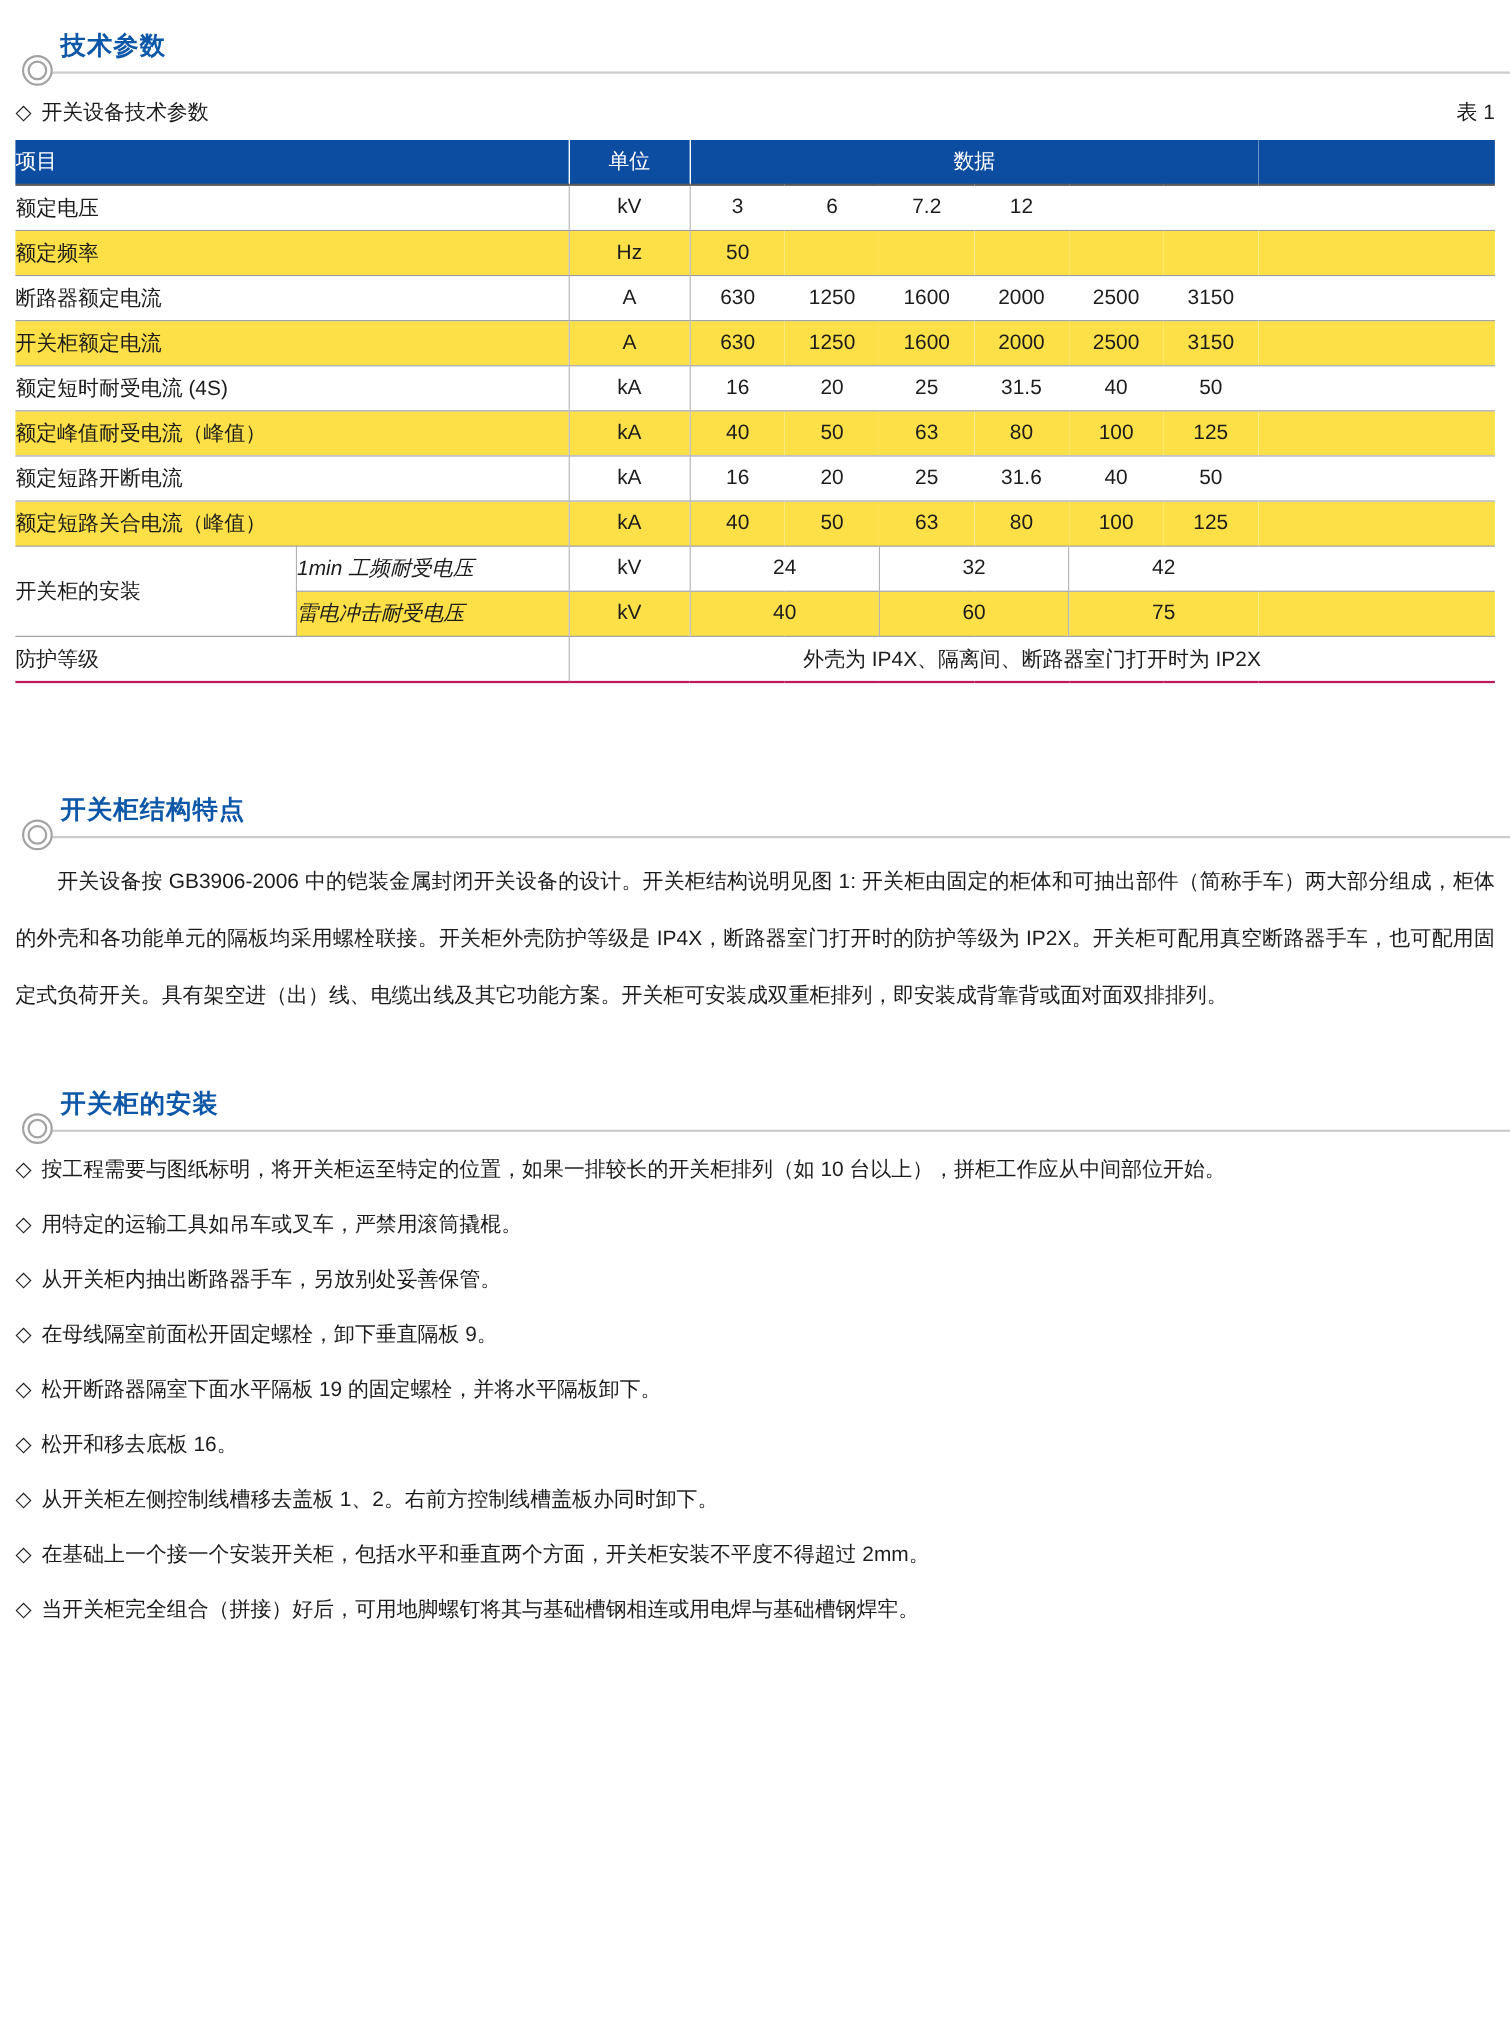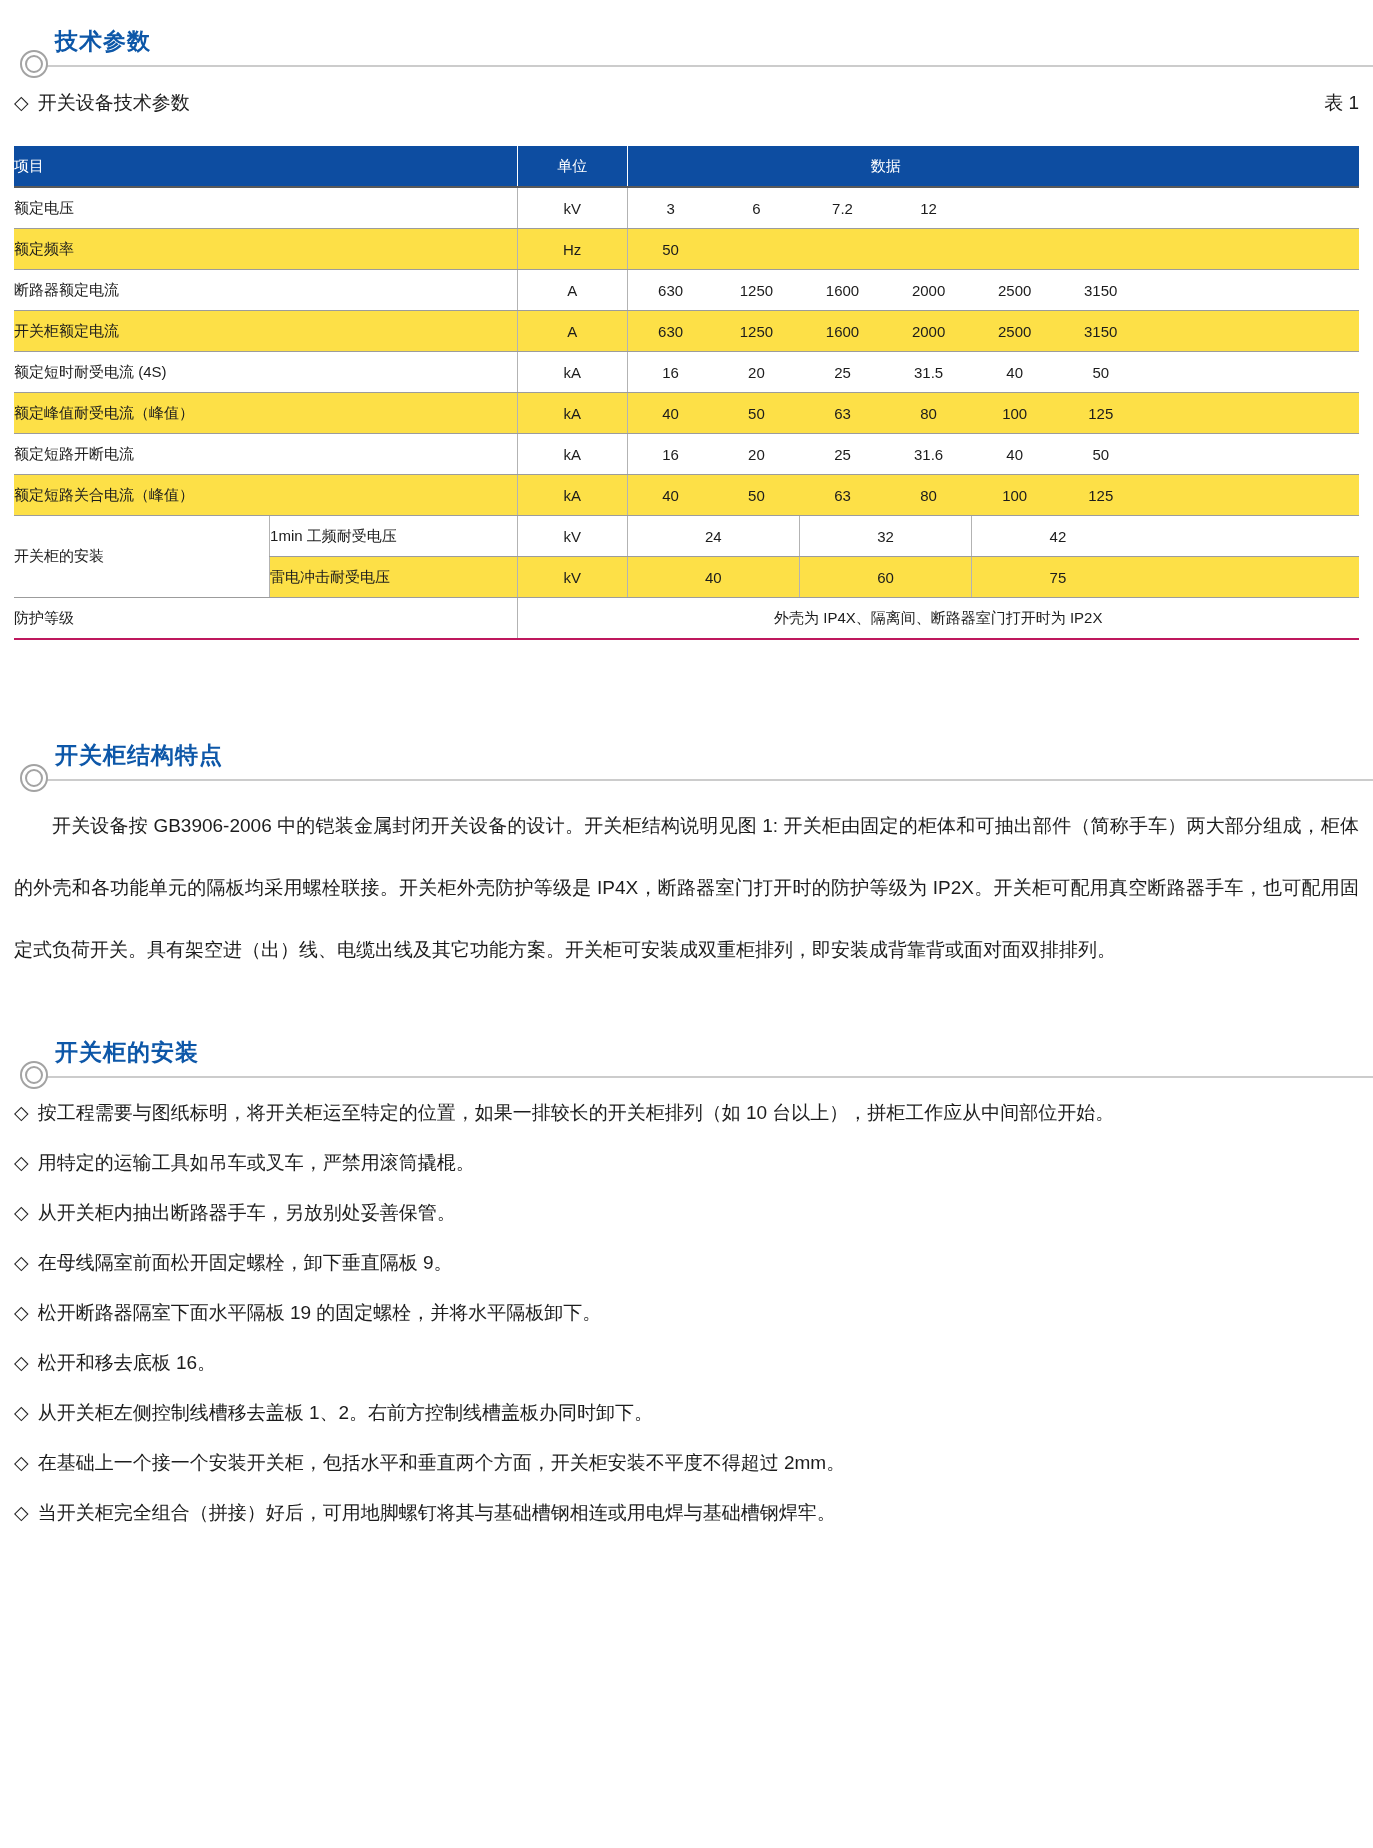--- a/index.html
+++ b/index.html
@@ -59,22 +59,22 @@
     color: #1c1c1c;
     line-height: 24px;
   }
   .dm { margin-right: 9px; font-size: 19px; color: #1c1c1c; }
 
   
   table.spec {
     width: 100%;
     border-collapse: collapse;
     table-layout: fixed;
-    margin-top: 31px;
-    font-size: 15px;
+    margin-top: 12px;
+    font-size: 19px;
     color: #1c1c1c;
   }
   table.spec th, table.spec td {
     height: 40px;
     padding: 0;
     vertical-align: middle;
     white-space: nowrap;
     overflow: hidden;
   }
   thead th {
@@ -84,29 +84,29 @@
     border-bottom: 2px solid #5a5a5a;
   }
   .th-item { text-align: left; padding-left: 50px; }
   .th-unit, .th-data { text-align: center; border-left: 1px solid rgba(255,255,255,0.35); }
   tbody td { border-bottom: 1px solid #9c9c9c; }
   tbody tr:last-child td { border-bottom: 2px solid #be185d; }
   tr.r-w td { background: #ffffff; }
   tr.r-g td { background: #fde047; }
   td.grp { background: #ffffff !important; }
   td.lbl { text-align: left; padding-left: 50px; }
-  td.sub { text-align: left; padding-left: 18px; }
+  td.sub { text-align: left; padding-left: 18px; font-style: italic; }
   td.unit, td.val, td.mval, td.pval { text-align: center; }
   .bl { border-left: 1px solid #b3b3b3; }
 
   
   .para {
     margin: 14px 0 0 0;
     font-size: 19px;
-    line-height: 62px;
+    line-height: 52px;
     text-align: justify;
     text-indent: 2em;
     color: #1c1c1c;
   }
 
   
   ul.diamond-list { list-style: none; margin: 20px 0 0 0; padding: 0; }
   ul.diamond-list li {
     display: flex;
     align-items: flex-start;

